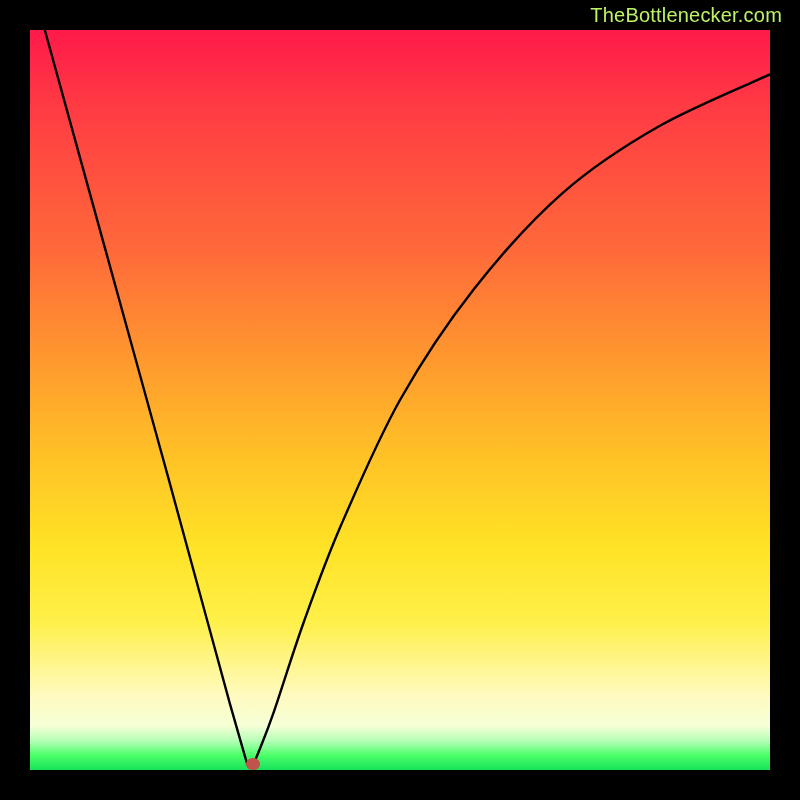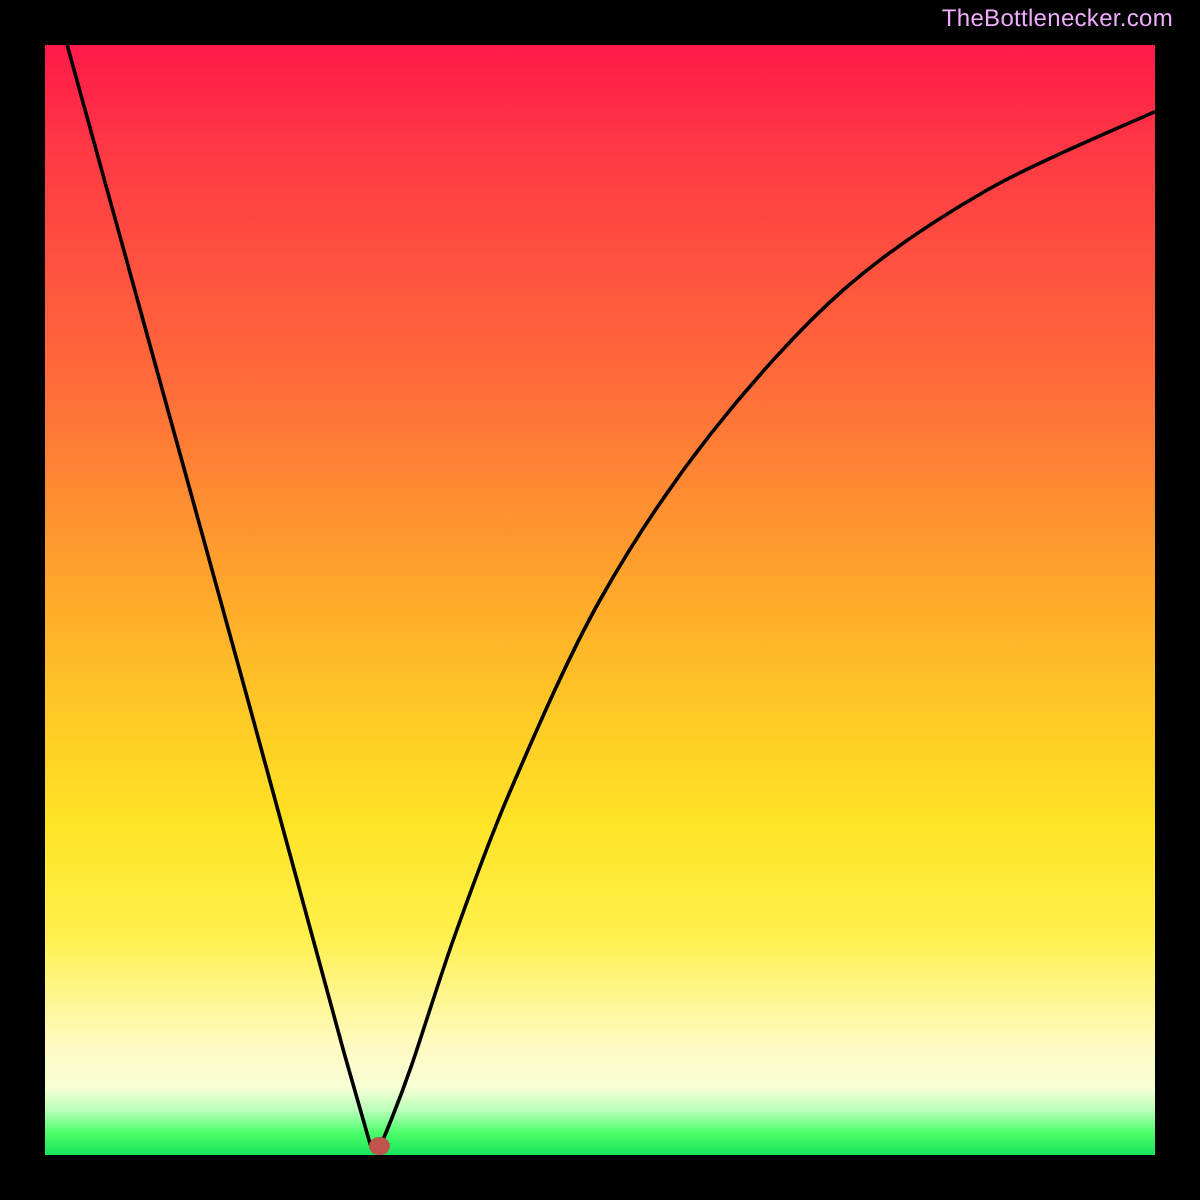--- a/index.html
+++ b/index.html
@@ -43,22 +43,22 @@
   svg.curve {
     position: absolute;
     inset: 0;
     width: 100%;
     height: 100%;
   }
   .attribution {
     position: absolute;
     top: 4px;
     right: 18px;
-    color: #f0abfc;
-    font-size: 16px;
+    color: #bef264;
+    font-size: 20px;
     letter-spacing: 0.2px;
     user-select: none;
   }
   .marker {
     position: absolute;
     width: 14px;
     height: 12px;
     border-radius: 50% / 55%;
     background: #c0544d;
     transform: translate(-50%, -50%);

